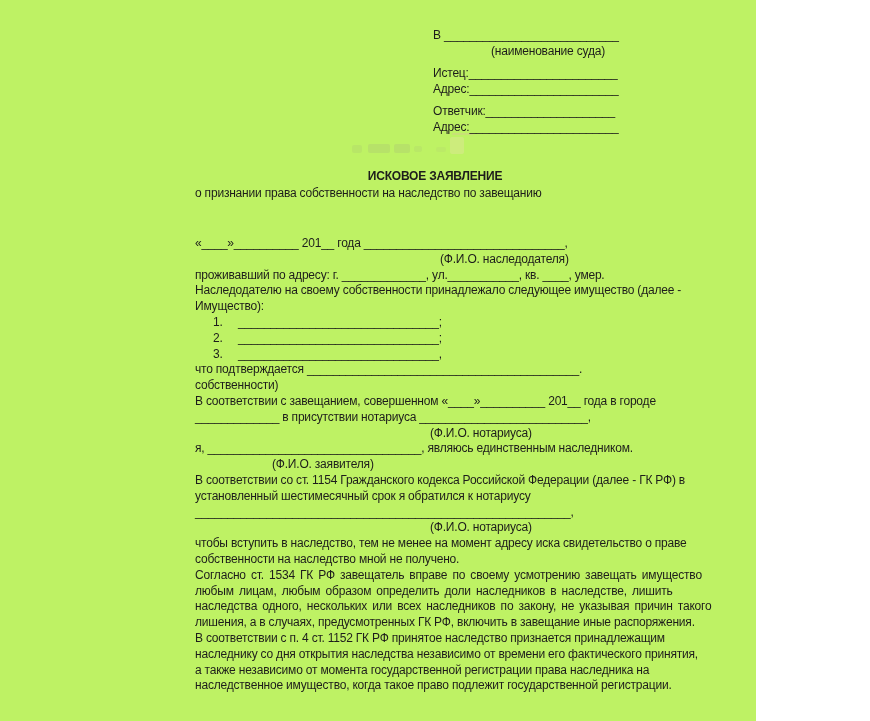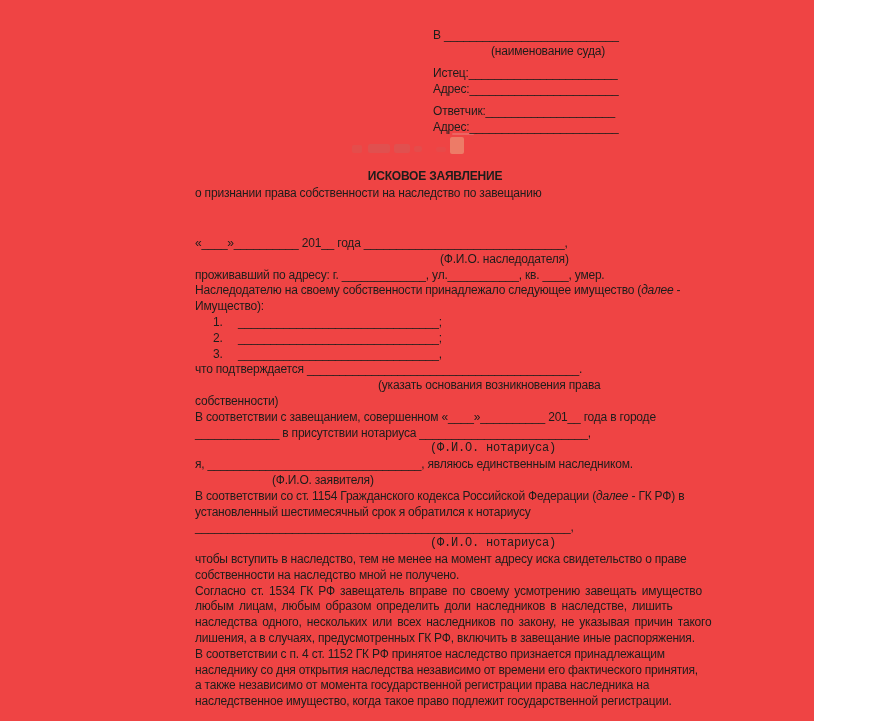--- a/index.html
+++ b/index.html
@@ -1,36 +1,36 @@
 <!DOCTYPE html>
 <html><head>
 <meta charset="utf-8">
 <style>
   html,body{margin:0;padding:0;background:#ffffff;}
   .page{
-    position:relative;width:814px;height:721px;background:#ef4444;overflow:hidden;
+    position:relative;width:756px;height:721px;background:#bef264;overflow:hidden;
     font-family:"Liberation Sans",sans-serif;font-size:12px;color:#1d1d1b;letter-spacing:-0.2px;
   }
   
   .court{position:absolute;left:433px;top:27px;line-height:16px;}
   .court .cl{white-space:pre;}
   .court-hint{padding-left:58px;}
   .sp6{height:6px;}
   
   .main{position:absolute;left:195px;top:168px;width:480px;}
   .doc-title{font-weight:bold;text-align:center;line-height:17px;}
   .doc-subtitle{text-align:left;line-height:17px;}
   .doc-body{margin-top:34px;line-height:15.8px;}
   .bl{white-space:pre;}
   .pad245{padding-left:245px;}
   .pad183{padding-left:183px;}
-  .pad235{padding-left:235px;font-family:Liberation Mono, monospace;}
+  .pad235{padding-left:235px;}
   .pad77{padding-left:77px;}
   .li .num{display:inline-block;margin-left:18px;width:25px;}
-  .it{font-style:italic;text-align:right;}
+  .it{text-align:right;}
   .jl{word-spacing:2px;}
   
   .wm{position:absolute;left:336px;top:133px;width:150px;height:26px;}
   .wm i{position:absolute;display:block;border-radius:2px;}
   .wm .b1{left:16px;top:12px;width:10px;height:8px;background:rgba(150,145,135,0.12);}
   .wm .b2{left:32px;top:11px;width:22px;height:9px;background:rgba(150,145,135,0.16);}
   .wm .b3{left:58px;top:11px;width:16px;height:9px;background:rgba(150,145,135,0.16);}
   .wm .b4{left:78px;top:13px;width:8px;height:6px;background:rgba(150,145,135,0.10);}
   .wm .b5{left:100px;top:14px;width:10px;height:5px;background:rgba(150,145,135,0.08);}
   .wm .b6{left:114px;top:4px;width:14px;height:17px;background:rgba(235,225,170,0.35);}
@@ -71,21 +71,20 @@
       <div class="bl pad245">(Ф.И.О. наследодателя)</div>
       <div class="bl">проживавший по адресу: г. _____________, ул.___________, кв. ____, умер.</div>
       <div class="bl"><span>Наследодателю на своему собственности принадлежало следующее имущество (</span><span class="it">далее</span><span> -</span></div>
       <div class="bl">Имущество):</div>
 
       <div class="bl li"><span class="num">1.</span><span>_______________________________;</span></div>
       <div class="bl li"><span class="num">2.</span><span>_______________________________;</span></div>
       <div class="bl li"><span class="num">3.</span><span>_______________________________,</span></div>
 
       <div class="bl">что подтверждается __________________________________________.</div>
-      <div class="bl pad183">(указать основания возникновения права</div>
       <div class="bl">собственности)</div>
 
       <div class="bl">В соответствии с завещанием, совершенном «____»__________ 201__ года в городе</div>
       <div class="bl">_____________ в присутствии нотариуса __________________________,</div>
       <div class="bl pad235">(Ф.И.О. нотариуса)</div>
 
       <div class="bl">я, _________________________________, являюсь единственным наследником.</div>
       <div class="bl pad77">(Ф.И.О. заявителя)</div>
 
       <div class="bl"><span>В соответствии со ст. 1154 Гражданского кодекса Российской Федерации (</span><span class="it">далее</span><span> - ГК РФ) в</span></div>

